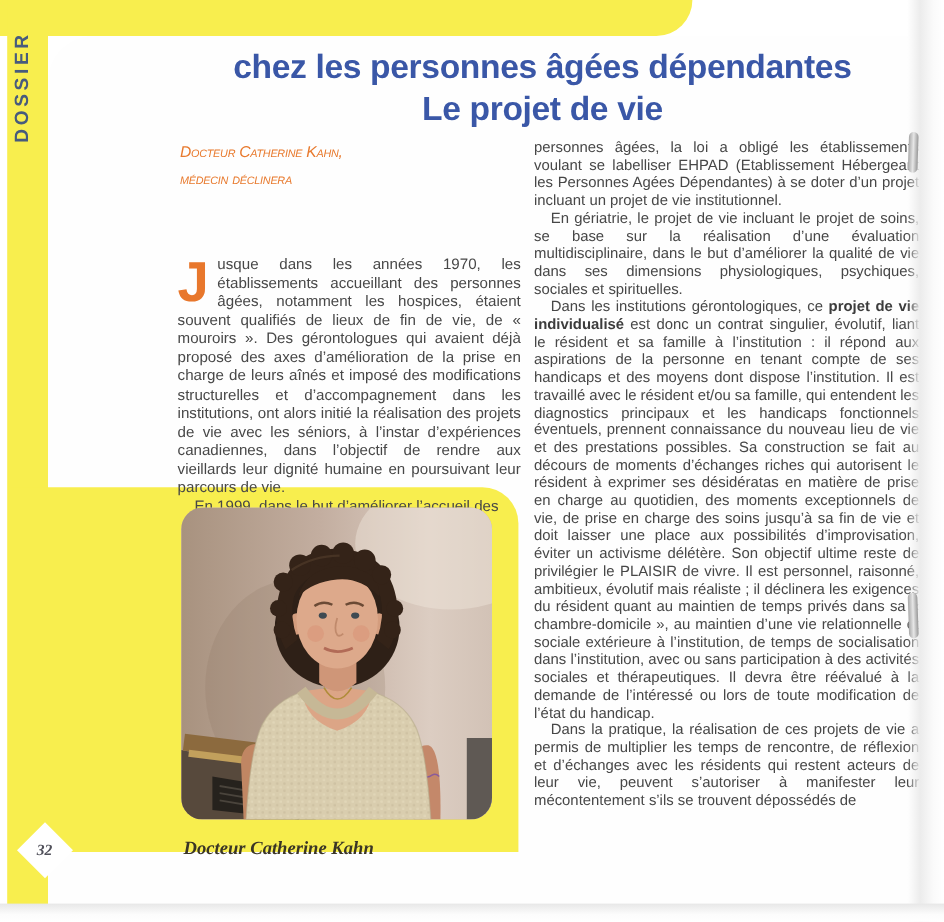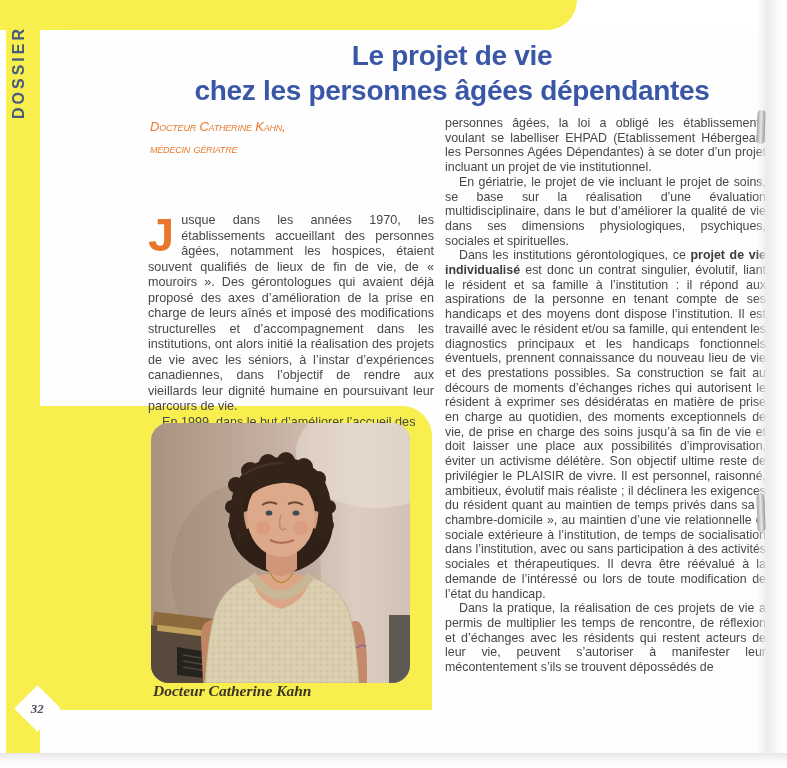--- a/index.html
+++ b/index.html
@@ -32,21 +32,21 @@
   .col-left{left:148px;top:213px;width:286px;font-size:12.6px;line-height:15.5px;}
   .col-right{left:445px;top:116px;width:321px;font-size:12.4px;line-height:14.7px;}
   .col p{margin:0;}
   .col p.ind{text-indent:14px;}
   .dropcap{float:left;font-size:47px;line-height:38px;padding:3px 7px 0 0;color:#e8772c;font-weight:bold;}
   .bold-seg{font-weight:bold;color:#3c3c3c;}
 
   
   .photo-frame{position:absolute;left:151px;top:423px;width:259px;height:260px;z-index:4;
     border-radius:18px;overflow:hidden;background:#c7b3a6;}
-  .photo-caption{position:absolute;left:153px;top:682px;z-index:4;
+  .photo-caption{position:absolute;left:153px;top:699px;z-index:4;
     font-family:"Liberation Serif",serif;font-style:italic;font-weight:600;
     font-size:15.5px;color:#3a3526;}
 
   
   .diamond{position:absolute;left:21px;top:692px;width:33px;height:33px;background:#ffffff;
     transform:rotate(45deg);z-index:6;display:flex;align-items:center;justify-content:center;}
   .diamond span{transform:rotate(-45deg);font-family:"Liberation Serif",serif;font-style:italic;
     font-weight:bold;font-size:13px;color:#50505a;}
 
   
@@ -66,27 +66,27 @@
 
   <div class="band-top"></div>
   <div class="band-left"></div>
   <div class="content-white"></div>
   <div class="photo-block"></div>
   <div class="pink-strip"></div>
 
   <div class="dossier">DOSSIER</div>
 
   <div class="title">
+    <div>chez les personnes âgées dépendantes</div>
     <div>Le projet de vie</div>
-    <div>chez les personnes âgées dépendantes</div>
   </div>
 
   <div class="author">
     <div>Docteur Catherine Kahn,</div>
-    <div>médecin gériatre</div>
+    <div>médecin déclinera</div>
   </div>
 
   <div class="col col-left">
     <p><span class="dropcap">J</span><span>usque dans les années 1970, les établissements accueillant des personnes âgées, notamment les hospices, étaient souvent qualifiés de lieux de fin de vie, de « mouroirs ». Des gérontologues qui avaient déjà proposé des axes d’amélioration de la prise en charge de leurs aînés et imposé des modifications structurelles et d’accompagnement dans les institutions, ont alors initié la réalisation des projets de vie avec les séniors, à l’instar d’expériences canadiennes, dans l’objectif de rendre aux vieillards leur dignité humaine en poursuivant leur parcours de vie.</span></p>
     <p class="ind">En 1999, dans le but d’améliorer l’accueil des</p>
   </div>
 
   <div class="photo-frame">
     <svg width="259" height="260" viewBox="0 0 259 260">
       <defs>

